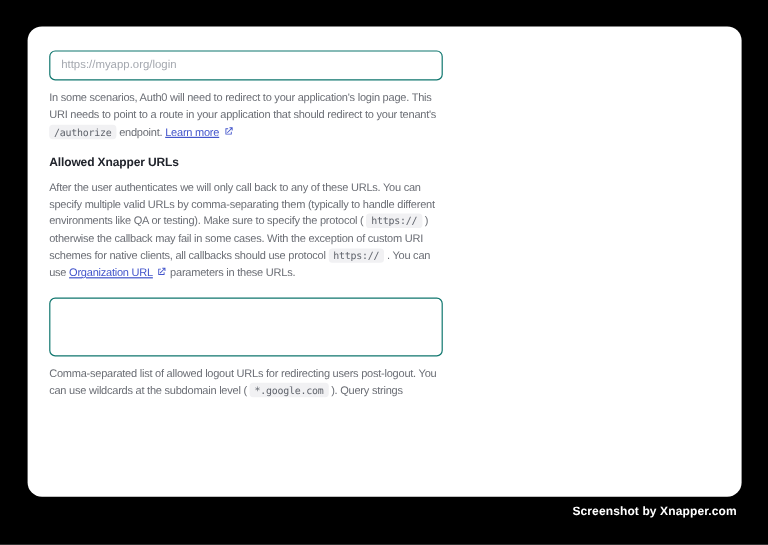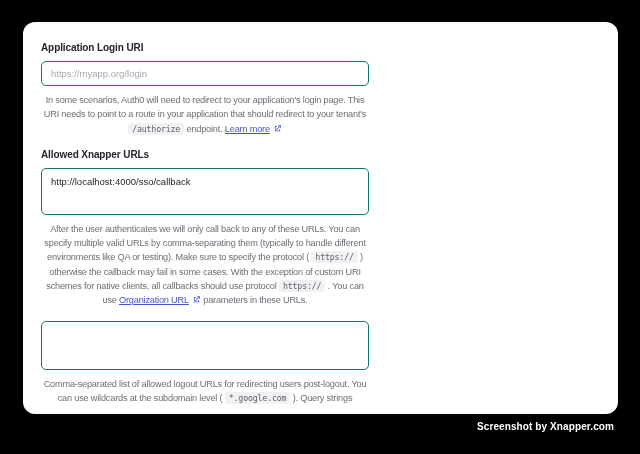--- a/index.html
+++ b/index.html
@@ -65,21 +65,20 @@
   }
   .ta-callback { height: 47px; }
   .ta-logout   { height: 49px; }
 
   .desc {
     margin-top: 7px;
     font-size: 9.2px;
     line-height: 14.3px;
     letter-spacing: -0.2px;
     color: #6b6e75;
-    text-align: center;
   }
   .chip {
     font-family: "DejaVu Sans Mono", monospace;
     font-size: 8.3px;
     background: #f1f1f3;
     color: #5f636b;
     border-radius: 3px;
     padding: 1px 4px;
     white-space: nowrap;
   }
@@ -108,31 +107,29 @@
 </style>
 </head>
 <body>
 
 <div class="card">
 
 
   <div class="right-col">
 
     <section class="field">
-      <label class="field-label">Application Login URI</label>
       <input class="text-input" type="text" placeholder="https://myapp.org/login" style="">
       <p class="desc">In some scenarios, Auth0 will need to redirect to your application's login page. This URI needs to point to a route in your application that should redirect to your tenant's <code class="chip">/authorize</code> endpoint. <a class="dlink" href="#">Learn more</a><span class="ext-icon"><svg width="9" height="9" viewBox="0 0 24 24" fill="currentColor">
               <path d="M14 3h7v7h-2V6.4l-9.3 9.3-1.4-1.4L17.6 5H14V3z"></path>
               <path d="M5 5h6v2H7v10h10v-4h2v6H5V5z"></path>
             </svg></span></p>
     </section>
 
     <section class="field">
       <label class="field-label">Allowed Xnapper URLs</label>
-      <textarea class="textarea ta-callback" style="">http://localhost:4000/sso/callback</textarea>
       <p class="desc">After the user authenticates we will only call back to any of these URLs. You can specify multiple valid URLs by comma-separating them (typically to handle different environments like QA or testing). Make sure to specify the protocol ( <code class="chip">https://</code> ) otherwise the callback may fail in some cases. With the exception of custom URI schemes for native clients, all callbacks should use protocol <code class="chip">https://</code> . You can use <a class="dlink" href="#">Organization URL</a><span class="ext-icon"><svg width="9" height="9" viewBox="0 0 24 24" fill="currentColor">
               <path d="M14 3h7v7h-2V6.4l-9.3 9.3-1.4-1.4L17.6 5H14V3z"></path>
               <path d="M5 5h6v2H7v10h10v-4h2v6H5V5z"></path>
             </svg></span> parameters in these URLs.</p>
     </section>
 
     <section class="field">
       <textarea class="textarea ta-logout" style=""></textarea>
       <p class="desc">Comma-separated list of allowed logout URLs for redirecting users post-logout. You can use wildcards at the subdomain level ( <code class="chip">*.google.com</code> ). Query strings</p>
     </section>

